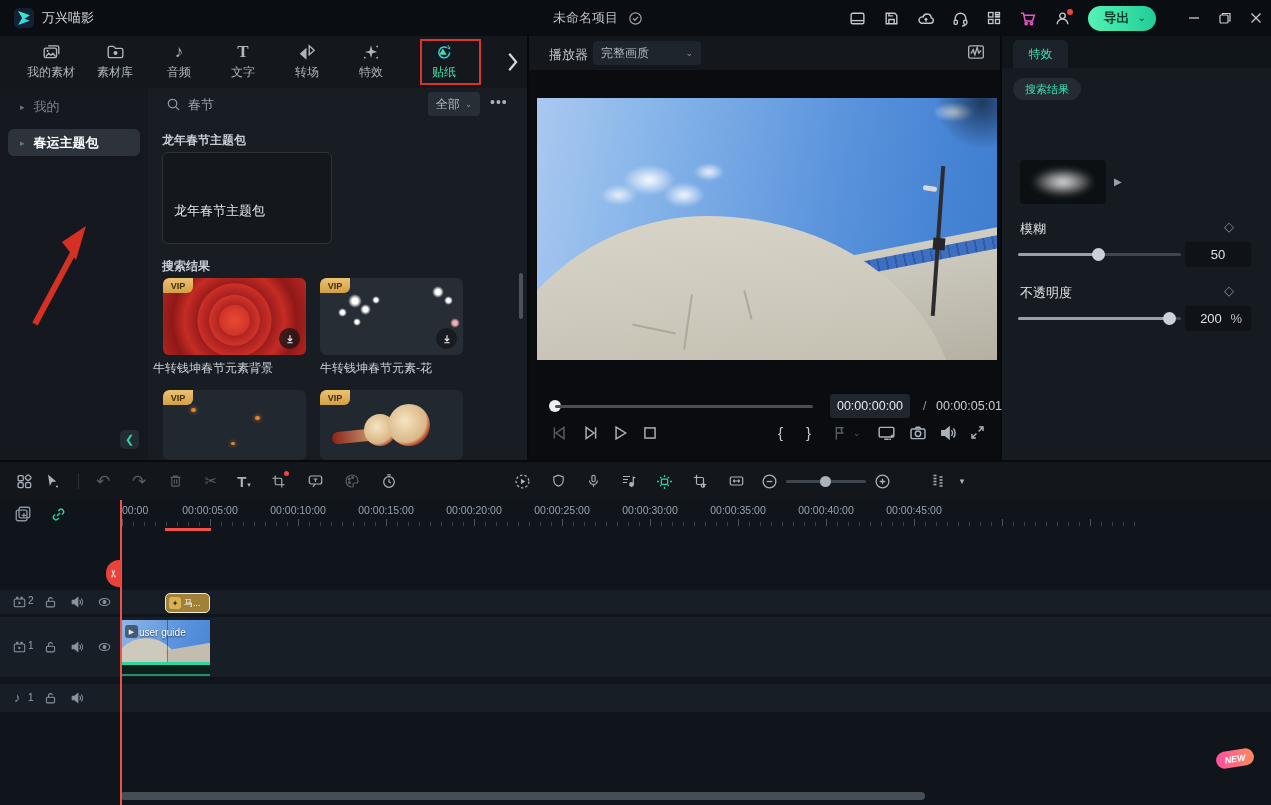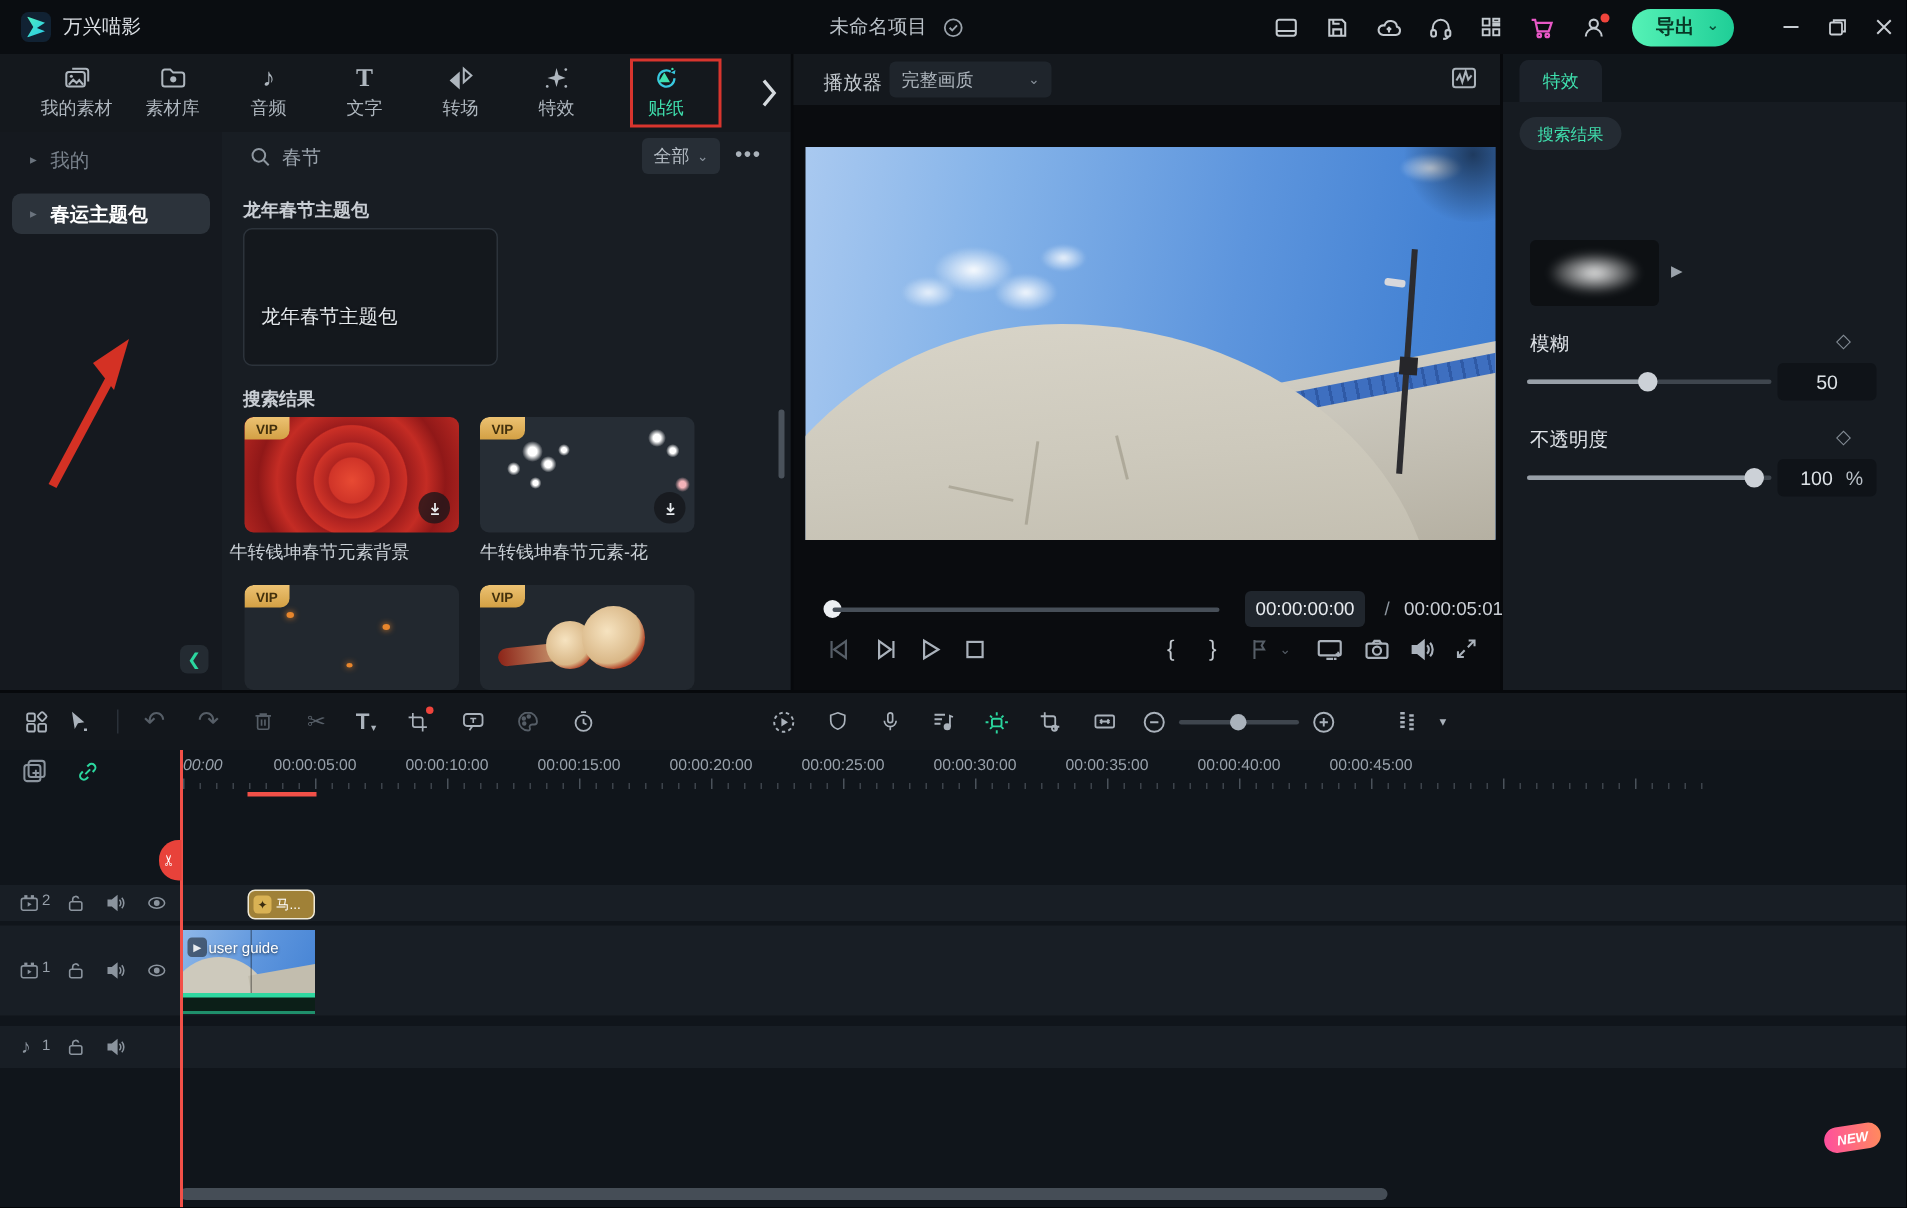--- a/index.html
+++ b/index.html
@@ -510,21 +510,21 @@
         <span>50</span>
       </div>
 
     <span class="param-lab" style="top:248px">不透明度</span>
     <span class="kf-dia" style="top:247px">◇</span>
     <div class="slider" style="top:281px">
       <div class="fill" style="width:152px"></div>
       <div class="handle" style="left:145px"></div>
     </div>
     <div class="valbox" style="top:270px">
-      <span style="margin-right:14px">100</span>
+      <span style="margin-right:14px">200</span>
       <span class="unit">%</span>
     </div>
 
     <div class="rp-btn" style="left:18px;top:731px;width:58px">重置</div>
     <div class="rp-btn" style="left:178px;top:731px;width:74px">关键帧面板</div>
     <div class="new-badge">NEW</div>
   </div>
 
   <div class="tl">
     <div class="tl-toolbar">
@@ -649,21 +649,21 @@
       <span class="t-ic ico" style="left:950px;font-size:9px">▾</span>
     </div>
 
     <div class="tl-body">
       <div class="trow" style="top:90px;height:24px"></div>
       <div class="trow" style="top:117px;height:60px"></div>
       <div class="trow" style="top:184px;height:28px"></div>
 
       <div class="abs" style="left:120px;top:0;width:1151px;height:32px">
         <div style="position:absolute;left:0;top:0;width:100%;height:18px">
-            <span class="ruler-label" style="left: 2px; font-style: italic;">00:00</span>
+            <span class="ruler-label" style="left: 2px;">00:00</span>
             <span class="ruler-label" style="left: 90px; transform: translateX(-50%);">00:00:05:00</span>
             <span class="ruler-label" style="left: 178px; transform: translateX(-50%);">00:00:10:00</span>
             <span class="ruler-label" style="left: 266px; transform: translateX(-50%);">00:00:15:00</span>
             <span class="ruler-label" style="left: 354px; transform: translateX(-50%);">00:00:20:00</span>
             <span class="ruler-label" style="left: 442px; transform: translateX(-50%);">00:00:25:00</span>
             <span class="ruler-label" style="left: 530px; transform: translateX(-50%);">00:00:30:00</span>
             <span class="ruler-label" style="left: 618px; transform: translateX(-50%);">00:00:35:00</span>
             <span class="ruler-label" style="left: 706px; transform: translateX(-50%);">00:00:40:00</span>
             <span class="ruler-label" style="left: 794px; transform: translateX(-50%);">00:00:45:00</span>
           </div>

